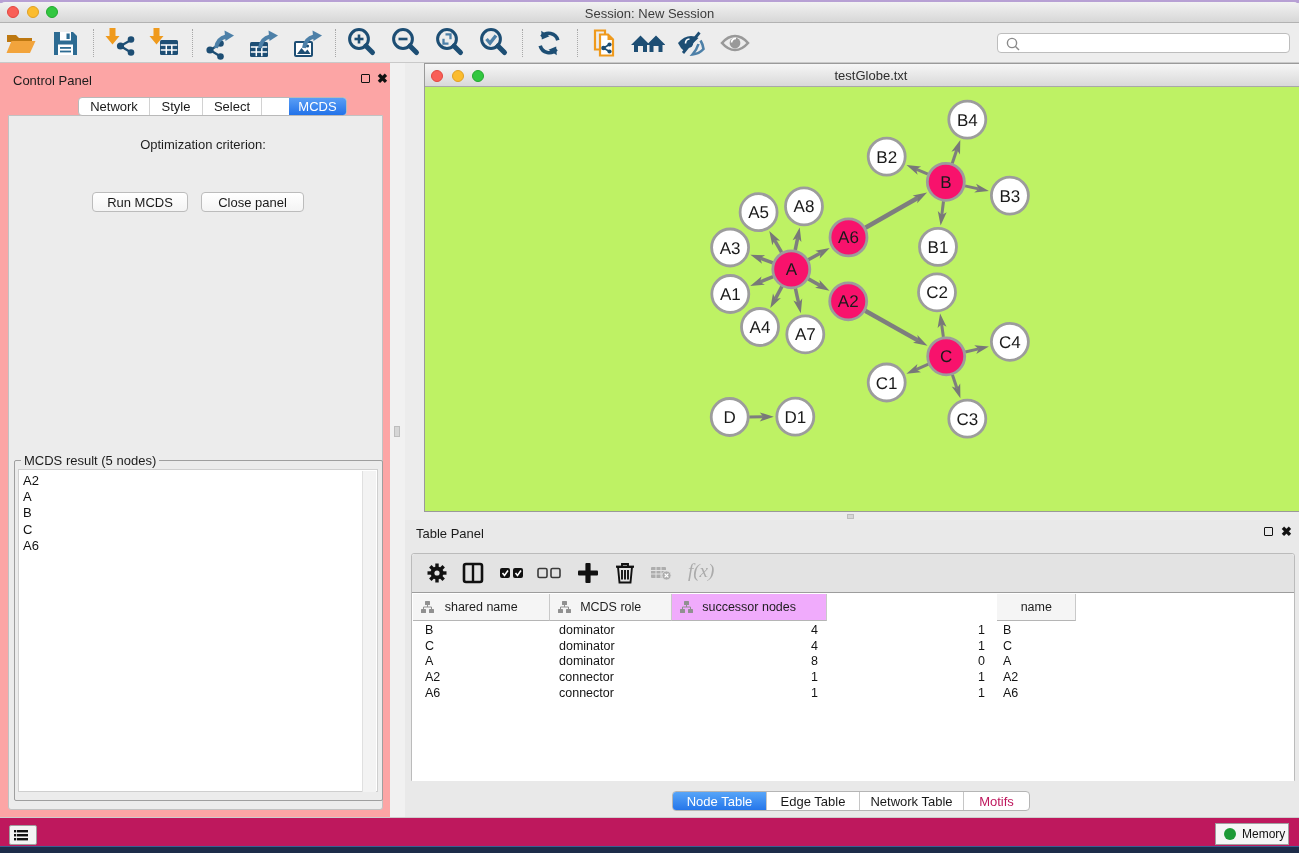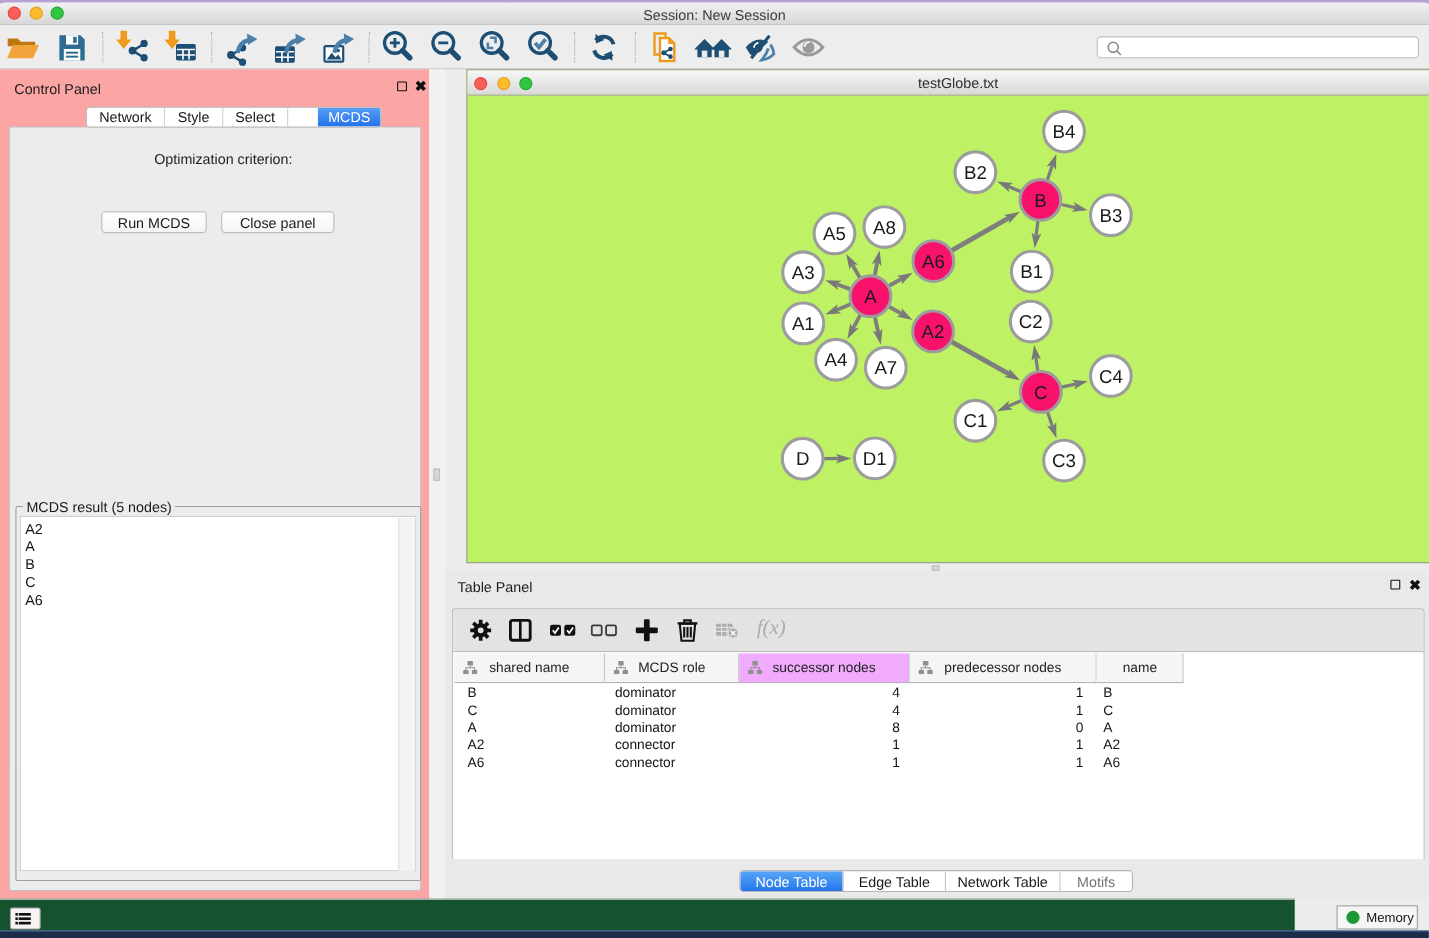--- a/index.html
+++ b/index.html
@@ -409,31 +409,20 @@
           <svg width="13" height="12" viewBox="0 0 13 12" style="position:absolute;left:8px;top:7px;">
             <g fill="#909090">
               <rect x="4" y="0" width="5" height="4" rx="0.5"></rect>
               <rect x="0" y="8" width="5" height="4" rx="0.5"></rect>
               <rect x="8" y="8" width="5" height="4" rx="0.5"></rect>
             </g>
             <path d="M6.5 4 v2 M2.5 8 v-2 h8 v2" stroke="#909090" stroke-width="1" fill="none"></path>
           </svg>
           <div style="position:absolute;left:0;width:100%;top:6px;text-align:center;font-size:12.5px;color:#1e1e1e;">successor nodes</div>
         </div>
-<div style="position:absolute;left:415.2px;top:0;width:170.00000000000006px;height:27px;background:#f5f5f5;border-right:1px solid #c9c9c9;border-bottom:1px solid #b5b5b5;">
-          <svg width="13" height="12" viewBox="0 0 13 12" style="position:absolute;left:8px;top:7px;">
-            <g fill="#909090">
-              <rect x="4" y="0" width="5" height="4" rx="0.5"></rect>
-              <rect x="0" y="8" width="5" height="4" rx="0.5"></rect>
-              <rect x="8" y="8" width="5" height="4" rx="0.5"></rect>
-            </g>
-            <path d="M6.5 4 v2 M2.5 8 v-2 h8 v2" stroke="#909090" stroke-width="1" fill="none"></path>
-          </svg>
-          <div style="position:absolute;left:0;width:100%;top:6px;text-align:center;font-size:12.5px;color:#1e1e1e;">predecessor nodes</div>
-        </div>
 <div style="position:absolute;left:585.2px;top:0;width:79.19999999999993px;height:27px;background:#f5f5f5;border-right:1px solid #c9c9c9;border-bottom:1px solid #b5b5b5;">
           <div style="position:absolute;left:0;width:100%;top:6px;text-align:center;font-size:12.5px;color:#1e1e1e;">name</div>
         </div>
 <div style="position:absolute;left:0;top:29px;width:680px;height:15.7px;font-size:12.5px;color:#141414;">
 <span style="position:absolute;left:13px;">B</span>
 <span style="position:absolute;left:147px;">dominator</span>
 <span style="position:absolute;left:300px;width:106px;text-align:right;">4</span>
 <span style="position:absolute;left:460px;width:113px;text-align:right;">1</span>
 <span style="position:absolute;left:591px;">B</span>
         </div>
@@ -465,25 +454,25 @@
 <span style="position:absolute;left:460px;width:113px;text-align:right;">1</span>
 <span style="position:absolute;left:591px;">A6</span>
         </div>
 </div>
   </div>
 
   <div class="abs" style="left:267px;top:271px;height:20px;display:flex;border:1px solid #b5b5b5;border-radius:4px;overflow:hidden;background:#fff;font-size:13px;">
     <div style="width:93px;text-align:center;line-height:19px;background:linear-gradient(#57a5f8,#2576ea);color:#fff;">Node Table</div>
     <div style="width:93px;text-align:center;line-height:19px;border-left:1px solid #c6c6c6;color:#1a1a1a;">Edge Table</div>
     <div style="width:104px;text-align:center;line-height:19px;border-left:1px solid #c6c6c6;color:#1a1a1a;">Network Table</div>
-    <div style="width:66px;text-align:center;line-height:19px;border-left:1px solid #c6c6c6;color:#737373;">Motifs</div>
-  </div>
-</div>
-
-<div class="abs" style="left:0;top:817px;width:1177px;height:29px;background:#14532d;border-top:1px solid #cdcdcd;">
+    <div style="width:66px;text-align:center;line-height:19px;border-left:1px solid #c6c6c6;color:#be185d;">Motifs</div>
+  </div>
+</div>
+
+<div class="abs" style="left:0;top:817px;width:1299px;height:29px;background:#be185d;border-top:1px solid #cdcdcd;">
   <div class="abs" style="left:9px;top:7px;width:28px;height:20px;background:#f4f4f4;border:1px solid #9f9f9f;border-radius:2px;">
     <svg width="26" height="18">
         <g fill="#111">
           <rect x="7" y="4" width="11" height="2.4"></rect>
           <rect x="7" y="8" width="11" height="2.4"></rect>
           <rect x="7" y="12" width="11" height="2.4"></rect>
           <rect x="4" y="4" width="2.2" height="2.4"></rect>
           <rect x="4" y="8" width="2.2" height="2.4"></rect>
           <rect x="4" y="12" width="2.2" height="2.4"></rect>
         </g>

